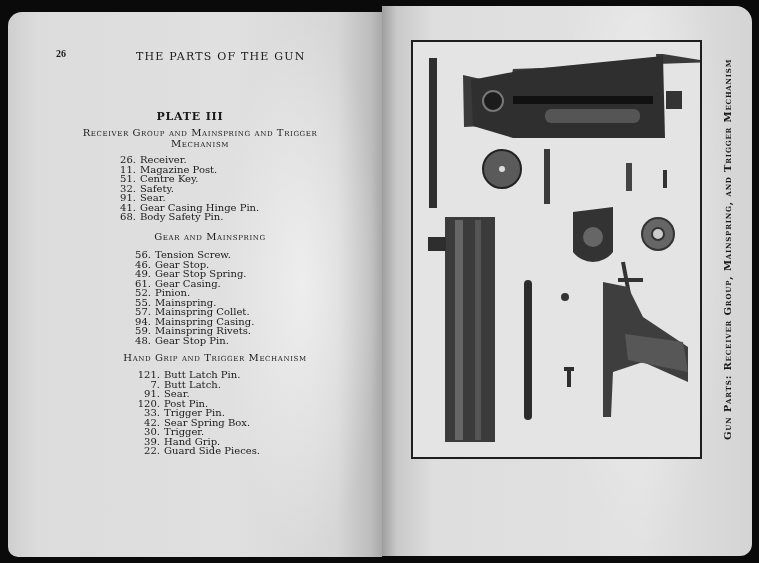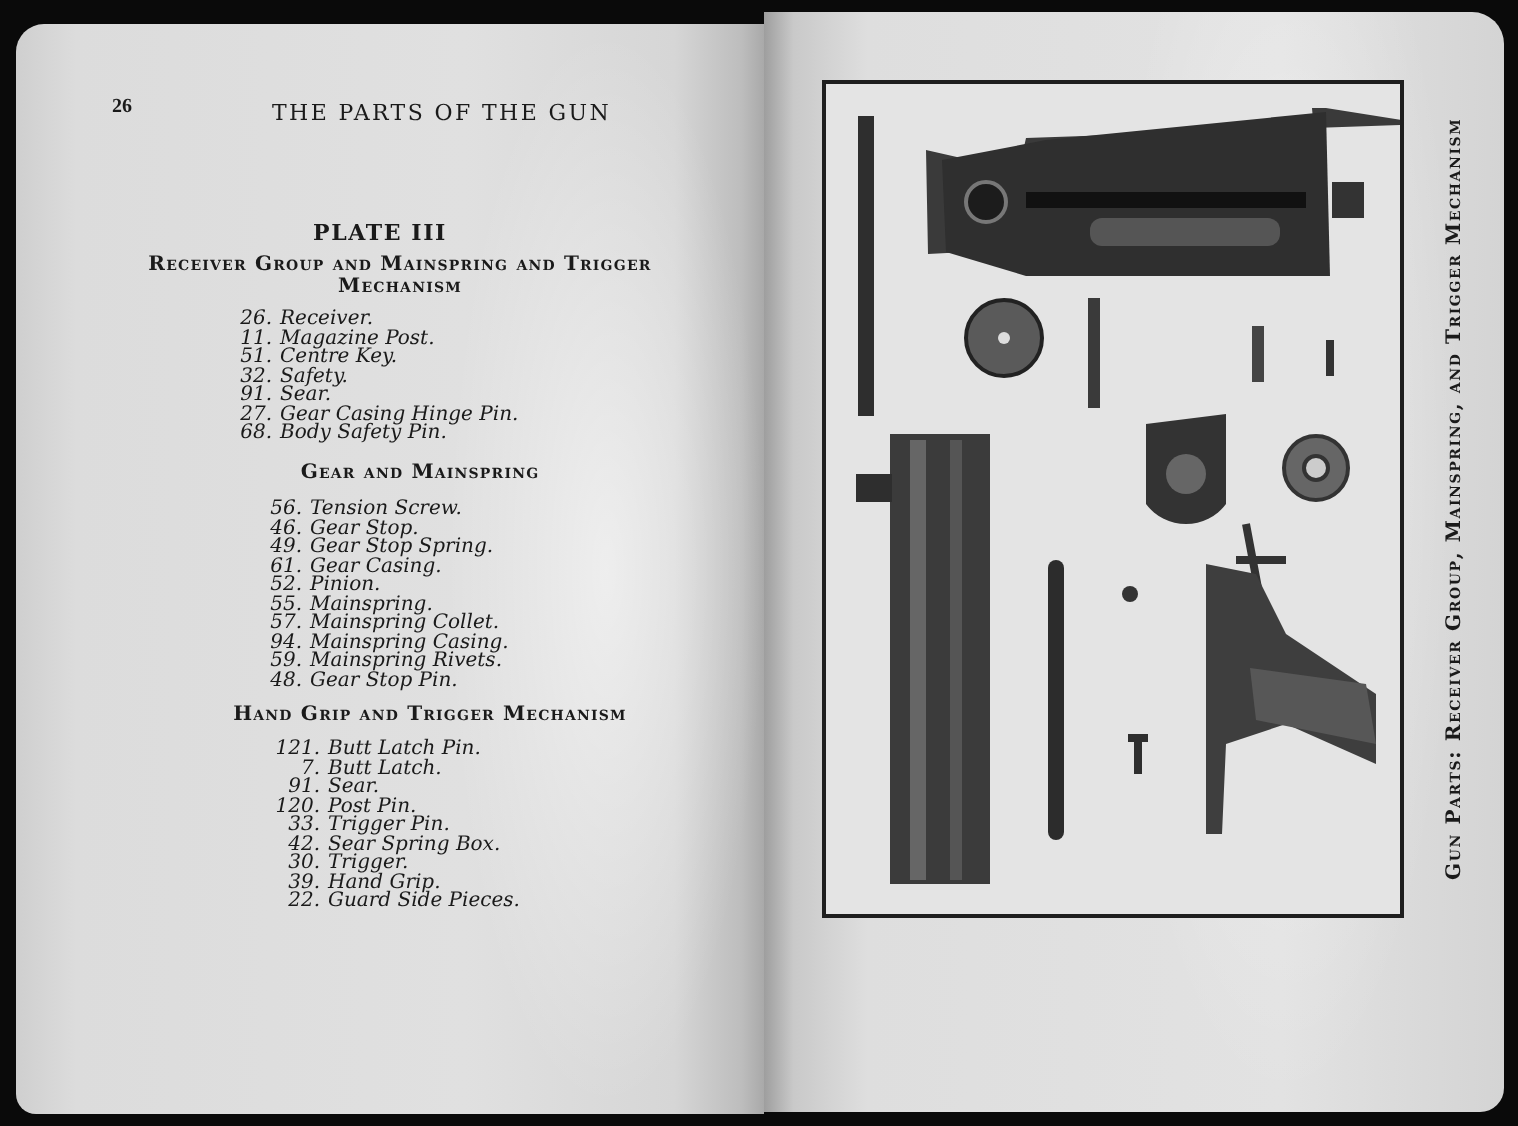--- a/index.html
+++ b/index.html
@@ -9,23 +9,23 @@
     background:linear-gradient(90deg,#cfcfcf 0%,#dcdcdc 8%,#e0e0e0 60%,#d6d6d6 88%,#bdbdbd 97%,#a9a9a9 100%);}
   .page-right{left:382px;top:6px;width:370px;height:550px;border-radius:0 16px 12px 0;
     background:linear-gradient(90deg,#9e9e9e 0%,#c9c9c9 4%,#dedede 14%,#e2e2e2 70%,#d4d4d4 100%);}
   .page-left::after{content:"";position:absolute;left:215px;top:0;width:160px;height:100%;
     background:radial-gradient(ellipse at 50% 50%,rgba(255,255,255,0.55),rgba(255,255,255,0) 70%);}
   .page-right::after{content:"";position:absolute;right:20px;top:0;width:180px;height:100%;
     background:radial-gradient(ellipse at 50% 40%,rgba(255,255,255,0.45),rgba(255,255,255,0) 70%);pointer-events:none;}
   .page-number{position:absolute;left:56px;top:48px;font-family:"Liberation Serif",serif;font-weight:bold;font-size:10px;}
   .running-head{position:absolute;left:136px;top:50px;font-size:11px;letter-spacing:1.2px;}
   .plate-title{position:absolute;left:0;width:380px;text-align:center;top:110px;font-size:11px;letter-spacing:0.8px;font-weight:bold;}
-  .sc{font-variant:small-caps;font-weight:bold;font-size:10px;letter-spacing:0.6px;}
+  .sc{font-variant:small-caps;font-weight:normal;font-size:10px;letter-spacing:0.6px;}
   .section-head{position:absolute;text-align:center;}
-  .parts-list{position:absolute;font-size:10px;line-height:9.5px;margin:0;padding:0;list-style:none;font-style:italic;}
+  .parts-list{position:absolute;font-size:10px;line-height:9.5px;margin:0;padding:0;list-style:none;}
   .parts-list li{white-space:nowrap;}
   .num{display:inline-block;text-align:right;width:18px;margin-right:4px;}
   .num.w3{width:24px;}
   .plate-frame{position:absolute;left:411px;top:40px;width:287px;height:415px;border:2px solid #1e1e1e;background:#e4e4e4;}
   .caption{position:absolute;left:722px;top:440px;transform-origin:0 0;transform:rotate(-90deg);white-space:nowrap;font-size:10px;letter-spacing:0.8px;font-variant:small-caps;font-weight:bold;}
 </style>
 </head>
 <body>
 
 <div class="page page-left"></div>
@@ -39,21 +39,21 @@
   <div>Receiver Group and Mainspring and Trigger</div>
   <div>Mechanism</div>
 </div>
 
 <ul class="parts-list" id="list-receiver" style="left:118px;top:155px;">
     <li><span class="num">26.</span><span>Receiver.</span></li>
     <li><span class="num">11.</span><span>Magazine Post.</span></li>
     <li><span class="num">51.</span><span>Centre Key.</span></li>
     <li><span class="num">32.</span><span>Safety.</span></li>
     <li><span class="num">91.</span><span>Sear.</span></li>
-    <li><span class="num">27.</span><span>Gear Casing Hinge Pin.</span></li>
+    <li><span class="num">41.</span><span>Gear Casing Hinge Pin.</span></li>
     <li><span class="num">68.</span><span>Body Safety Pin.</span></li>
   </ul>
 
 <div class="section-head sc" style="left:140px;width:140px;top:231px;">Gear and Mainspring</div>
 <ul class="parts-list" id="list-gear" style="left:133px;top:250px;">
     <li><span class="num">56.</span><span>Tension Screw.</span></li>
     <li><span class="num">46.</span><span>Gear Stop.</span></li>
     <li><span class="num">49.</span><span>Gear Stop Spring.</span></li>
     <li><span class="num">61.</span><span>Gear Casing.</span></li>
     <li><span class="num">52.</span><span>Pinion.</span></li>

